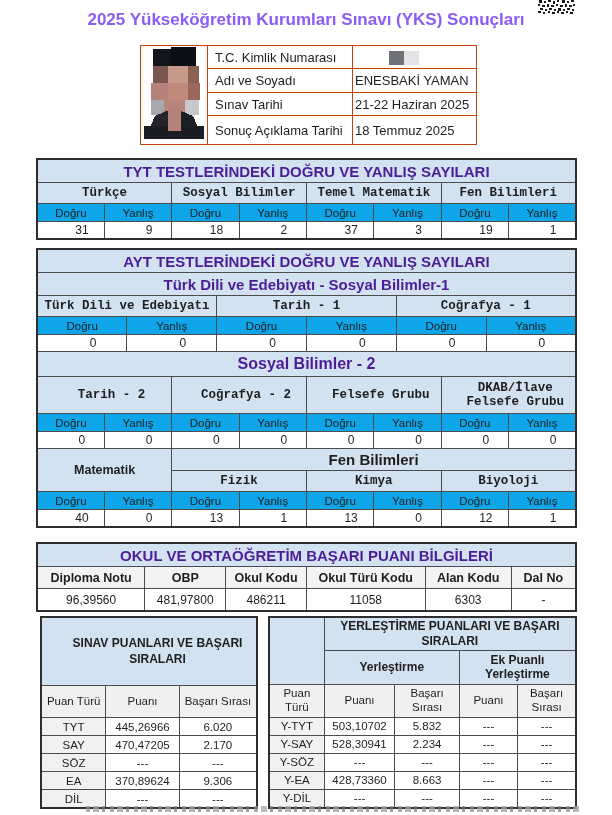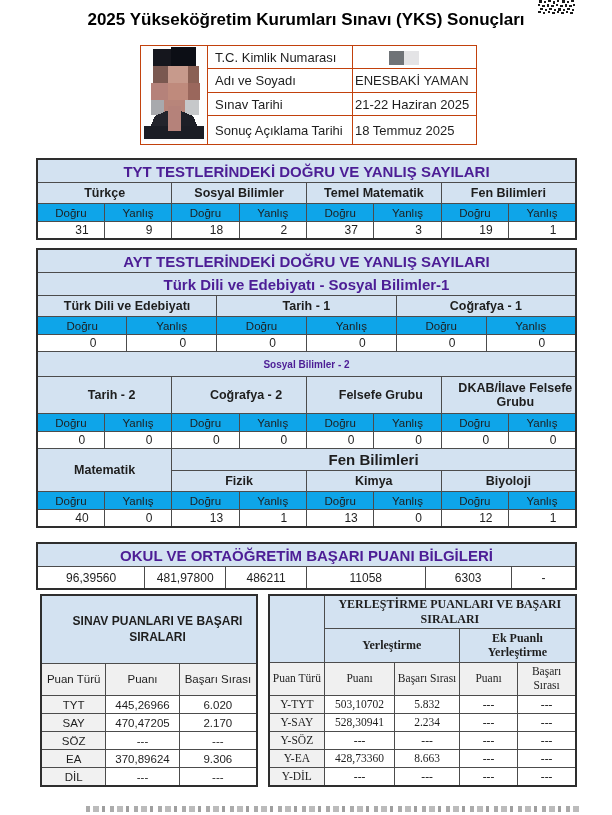--- a/index.html
+++ b/index.html
@@ -7,51 +7,51 @@
         font-family:"Liberation Sans",sans-serif;color:#1e1e1e;}
   
   table{border-collapse:collapse;table-layout:fixed;}
   td{border:1px solid #4c4c4c;text-align:center;vertical-align:middle;
      overflow:hidden;white-space:nowrap;padding:0 2px;font-size:12px;}
   .sec{border:2px solid #2e2e2e;}
   .blue{background:#d3e2f1;}
   .bold{font-weight:bold;}
   .wrap{white-space:normal;line-height:1.12;padding-left:16px;}
   
-  .page-title{margin:10px 0 0 0;text-align:center;font-size:17px;font-weight:bold;color:#000000;}
+  .page-title{margin:10px 0 0 0;text-align:center;font-size:17px;font-weight:bold;color:#8b5cf6;}
   
   .qr{position:absolute;top:0;left:538px;width:37px;height:14px;}
   
   .idcard{width:336px;margin:15px 0 0 140px;}
   .idcard td{border:1px solid #c2410c;font-size:13px;}
   .idcard .lbl{text-align:left;padding-left:7px;}
   .idcard .val{text-align:left;}
   .idcard .r1 td{height:22px}.idcard .r2 td{height:22px}
   .idcard .r3 td{height:22px}.idcard .r4 td{height:27px}
   .photo-cell{padding:0;background:#fff;}
   .redact{border-left-style:hidden;position:relative;}
   .redact .blk1,.redact .blk2{display:inline-block;width:15px;height:14px;vertical-align:middle;}
   .redact .blk1{background:#6f7377;margin-left:34px;}
   .redact .blk2{background:#e4e4e6;}
   
   .mt{width:541px;margin-left:36px;}
   .sect-title td{height:22px;font-size:15px;font-weight:bold;color:#4c1d95;}
-  .subj td{height:20px;font-size:12.5px;font-weight:bold;}
+  .subj td{height:20px;font-size:12.5px;font-weight:bold;font-family:Liberation Mono, monospace;}
   .dyrow td{height:17px;font-size:11.5px;background:#0ea5e9;}
   .valrow td{height:16px;font-size:12px;background:#fff;padding-left:24px;}
   .tyt{margin-top:13px;}
   .ayt{margin-top:8px;}
-  .ayt .big td{font-size:10px;text-align:center;}
+  .ayt .big td{font-size:16px;text-align:center;}
   .school{margin-top:14px;}
   .school .head td{height:21px;font-size:12.5px;font-weight:bold;background:#f3f3f3;}
   .school .vals td{height:21px;}
   
   .bottom{display:flex;margin:4px 0 0 40px;}
   .score-l{width:218px;}
-  .score-r{width:309px;margin-left:10px;font-family:Liberation Serif, serif;}
+  .score-r{width:309px;margin-left:10px;}
   .score-l td,.score-r td{font-size:11.5px;}
   .bighead td{height:67px;font-size:12px;font-weight:bold;white-space:normal;line-height:1.3;padding-left:19px;}
   .score-r .t1 td{height:32px;font-size:12px;font-weight:bold;white-space:normal;line-height:1.25;}
   .score-r .t2 td{height:33px;font-size:12px;font-weight:bold;white-space:normal;line-height:1.15;}
   .colhead td{height:31px;background:#f0f0f0;white-space:normal;line-height:1.2;}
   .drow td{height:17px;}
   .drow .tcell{background:#f1f1f1;}
   
   .footer-frag{position:absolute;left:86px;top:806px;width:494px;height:6px;opacity:.75;
     background:repeating-linear-gradient(90deg,#8f8f8f 0 4px,transparent 4px 7px,
@@ -287,20 +287,28 @@
         <col style="width:15%">
         <col style="width:15%">
       <col style="width:22%">
         <col style="width:16%">
         <col style="width:12%">
     </colgroup>
     <tbody>
         <tr class="sect-title">
       <td colspan="6" class="blue">OKUL VE ORTAÖĞRETİM BAŞARI PUANI BİLGİLERİ</td>
     </tr>
+    <tr class="head">
+      <td>Diploma Notu</td>
+      <td>OBP</td>
+      <td>Okul Kodu</td>
+      <td>Okul Türü Kodu</td>
+      <td>Alan Kodu</td>
+      <td>Dal No</td>
+    </tr>
     <tr class="vals">
       <td>96,39560</td>
       <td>481,97800</td>
       <td>486211</td>
       <td>11058</td>
       <td>6303</td>
       <td>-</td>
     </tr>
   </tbody>
     </table>

